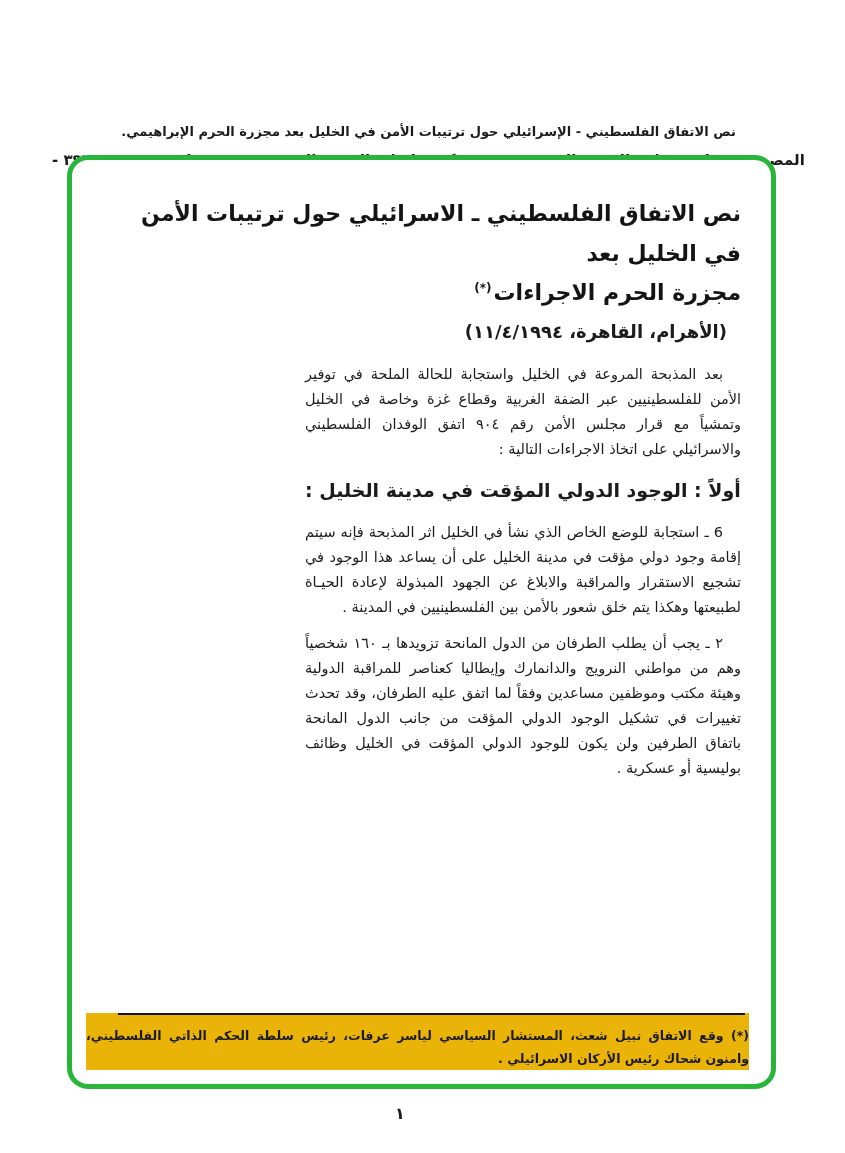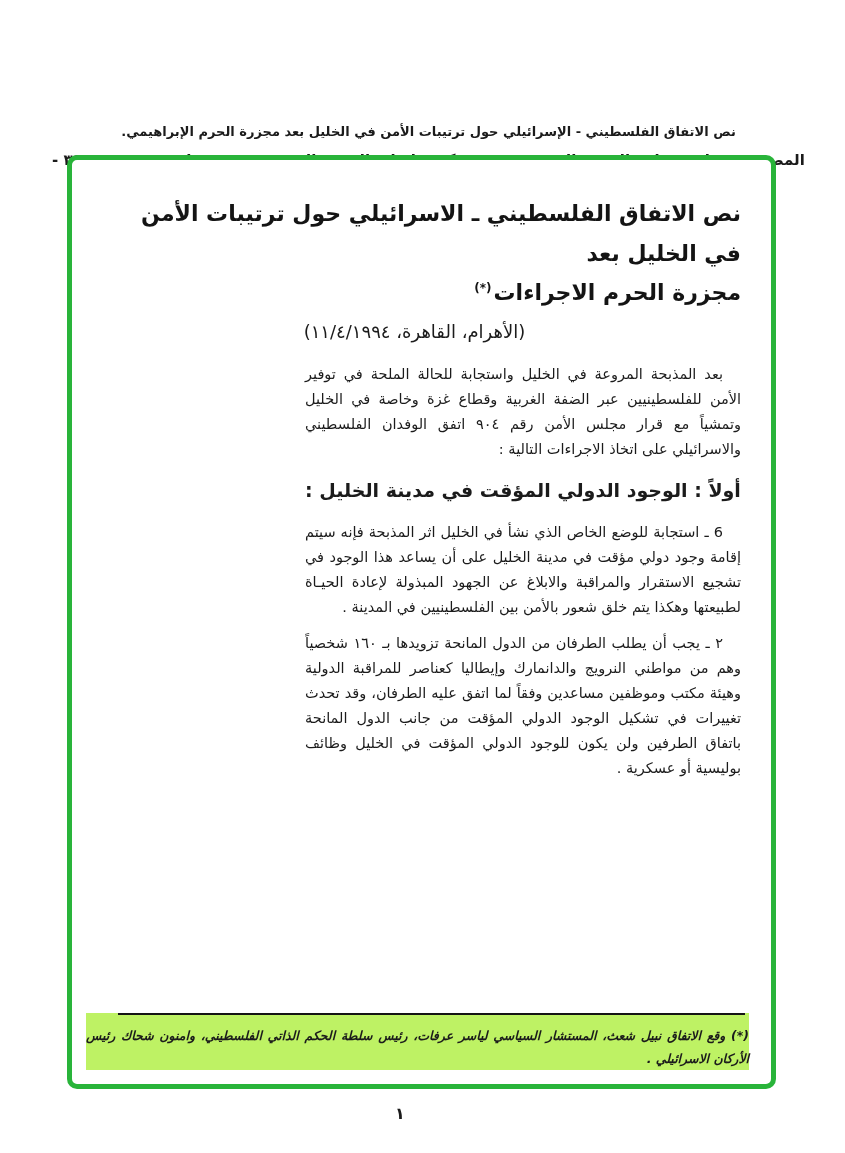--- a/index.html
+++ b/index.html
@@ -22,21 +22,21 @@
   }
   .caption-title { font-size: 13px; line-height: 1.55; }
   .caption-source { font-size: 15px; line-height: 1.55; margin-top: 7px; }
 
   
   .green-box {
     position: absolute;
     left: 67px; top: 155px;
     width: 709px; height: 934px;
     border: 5px solid #29b43a;
-    border-radius: 10px;
+    border-radius: 21px;
     background: #ffffff;
     overflow: hidden;
   }
 
   .doc {
     position: absolute; inset: 0;
     direction: rtl;
     padding: 34px 30px 0 30px;
     overflow: hidden;
   }
@@ -49,49 +49,48 @@
     width: 620px;
     color: #141414;
   }
   .note-marker {
     font-size: 12px;
     vertical-align: super;
     margin-right: 2px;
   }
   .doc-subtitle {
     font-size: 18px;
-    font-weight: normal;
+    font-weight: bold;
     margin: 8px 14px 20px 0;
-    text-align: center;
+    text-align: right;
   }
 
   
   .body-col {
     width: 436px;
     font-size: 14.5px;
     line-height: 25px;
     text-align: justify;
   }
   .body-col p { margin-bottom: 11px; text-indent: 18px; }
 
   .section-heading {
     font-size: 19px;
     font-weight: bold;
     line-height: 34px;
-    text-align: center;
+    text-align: left;
     margin: 8px 0 13px 0;
   }
 
   
   .footnote-area {
     position: absolute;
     bottom: 14px; left: 14px; right: 22px;
     direction: rtl;
-    background: #bef264;
-    font-style: italic;
+    background: #eab308;
   }
   .footnote-rule {
     height: 2px;
     background: #151515;
     margin: 0 4px 9px 32px;
   }
   .footnote {
     font-size: 12.5px;
     font-weight: bold;
     line-height: 1.85;

